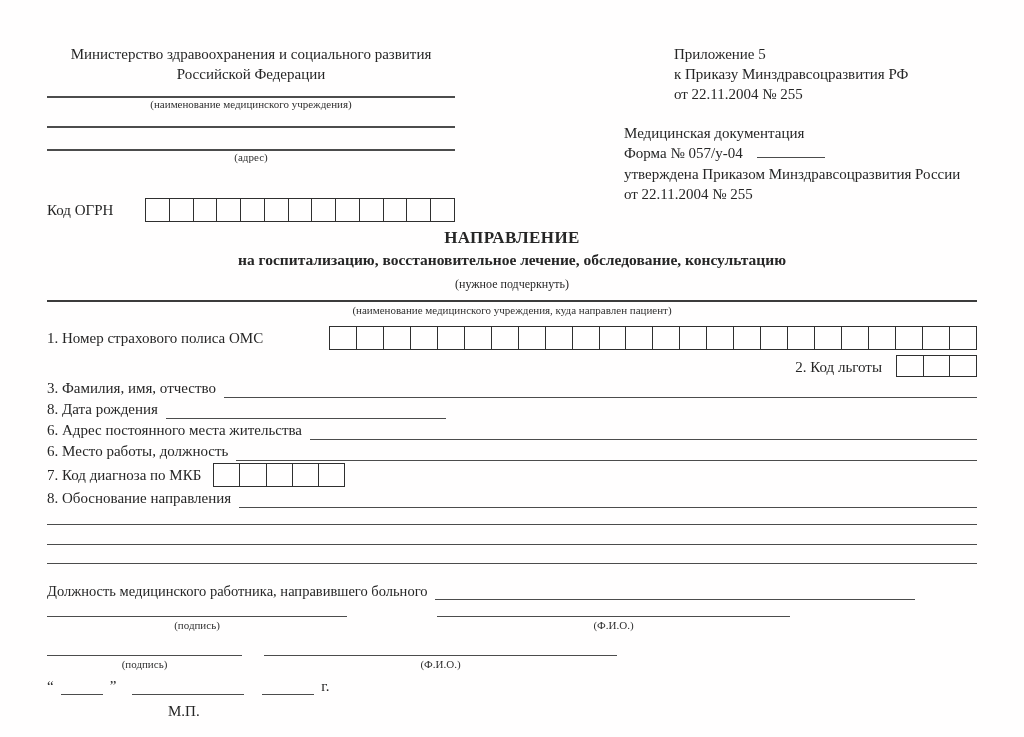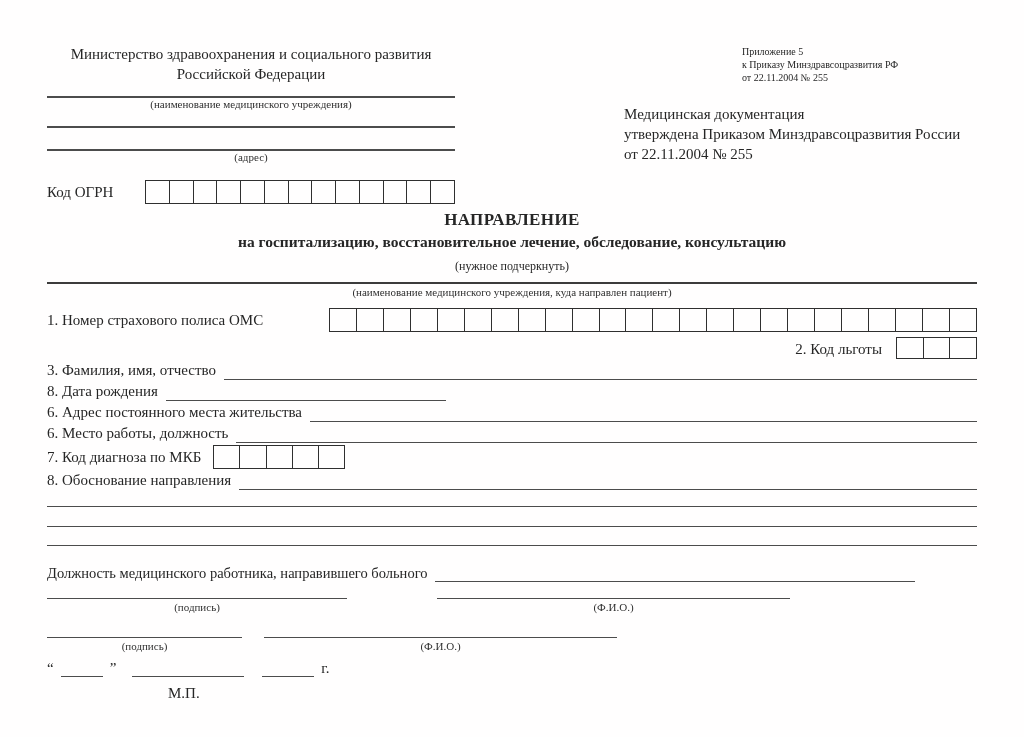--- a/index.html
+++ b/index.html
@@ -18,25 +18,25 @@
   .cell { flex:1; border:1.4px solid #2f2f2f; border-left:none; background:transparent; }
   .cell:first-child { border-left:1.4px solid #2f2f2f; }
 
   
   .header { display:flex; justify-content:space-between; }
   .h-left { width:408px; }
   .ministry { text-align:center; font-size:15px; line-height:1.3; }
   .h-left .wline1 { margin-top:12px; }
   .h-left .wline2 { margin-top:15px; }
   .h-left .wline3 { margin-top:21px; }
-  .ogrn-row { display:flex; align-items:center; margin-top:16px; font-size:15px; }
+  .ogrn-row { display:flex; align-items:center; margin-top:34px; font-size:15px; }
   .ogrn-strip { width:310px; height:24px; margin-left:auto; }
 
   .h-right { width:353px; }
-  .appendix { margin-left:118px; font-size:10px; line-height:1.32; }
+  .appendix { margin-left:50px; font-size:15px; line-height:1.32; }
   .docinfo { margin-top:19px; font-size:15px; line-height:1.34; }
   .form-underline { display:inline-block; width:68px; border-bottom:1.6px solid #4c4c4c; margin-left:14px; }
 
   
   .title { text-align:center; margin-top:6px; }
   .title-main { font-weight:bold; font-size:17px; line-height:1.2; letter-spacing:.4px; }
   .title-sub  { font-weight:bold; font-size:15.5px; line-height:1.3; margin-top:1px; }
   .title-note { font-size:12px; margin-top:7px; }
   .dest-sep { border-bottom:2.4px solid #3c3c3c; margin-top:8px; }
   .dest-cap { margin-top:2px; }
@@ -124,20 +124,23 @@
     </div>
 
     <div class="h-right">
       <div class="appendix">
         <div>Приложение 5</div>
         <div>к Приказу Минздравсоцразвития РФ</div>
         <div>от 22.11.2004 № 255</div>
       </div>
       <div class="docinfo">
         <div>Медицинская документация</div>
+        <div>
+          <span>Форма № 057/у-04</span><span class="form-underline"></span>
+        </div>
         <div>утверждена Приказом Минздравсоцразвития России</div>
         <div>от 22.11.2004 № 255</div>
       </div>
     </div>
 
   </div>
 
   <div class="title">
     <div class="title-main">НАПРАВЛЕНИЕ</div>
     <div class="title-sub">на госпитализацию, восстановительное лечение, обследование, консультацию</div>

